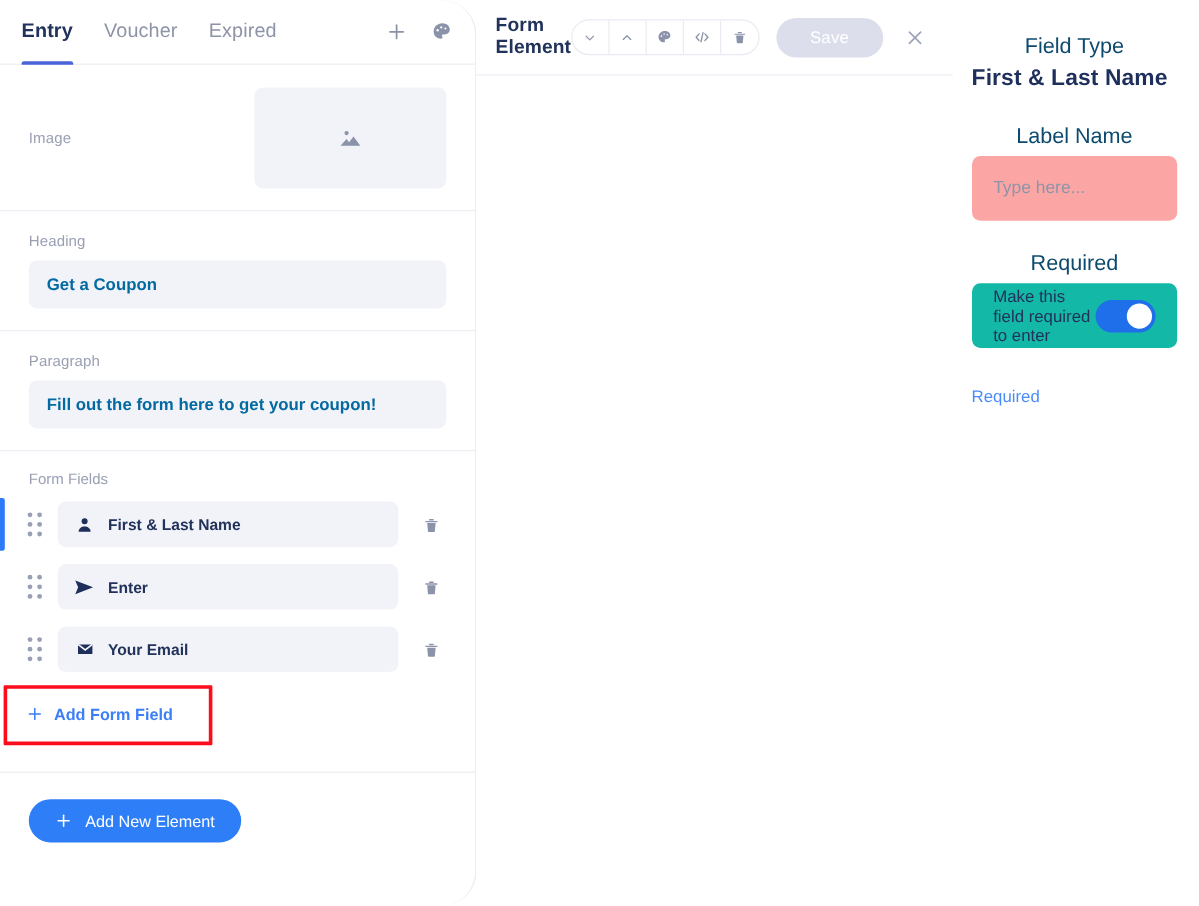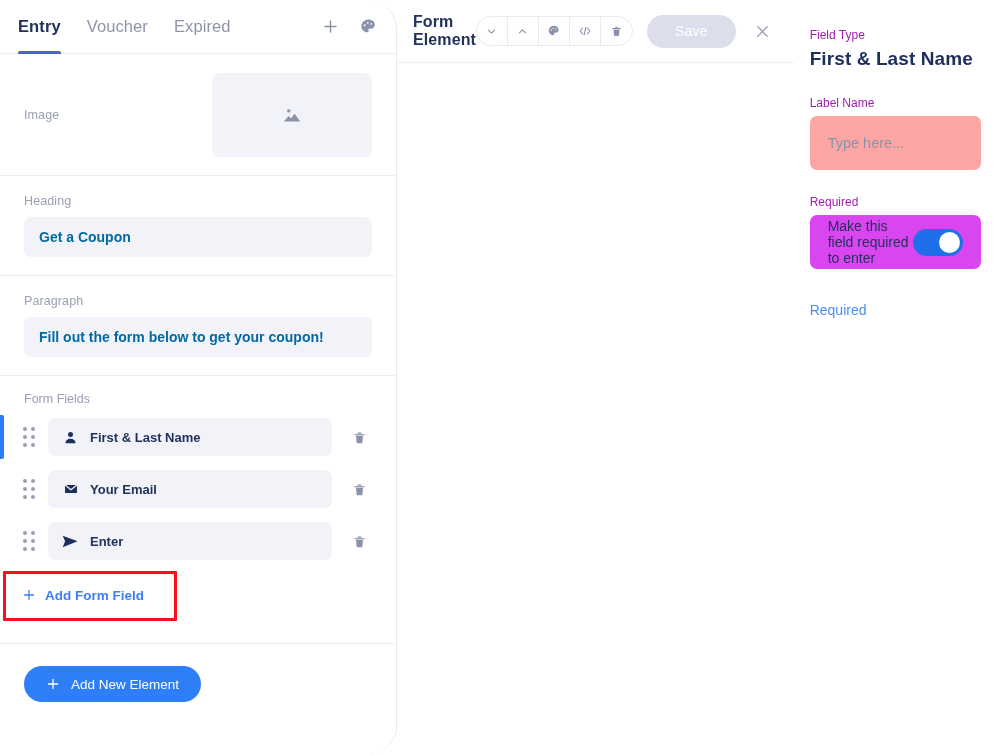--- a/index.html
+++ b/index.html
@@ -139,30 +139,30 @@
   }
   .icon-group-btn:last-child { border-right: none; }
   .btn-save {
     background: #dcdfeb; color: #ffffff; border: none; border-radius: 18px;
     height: 33px; padding: 0 28px; font-size: 14px; font-family: inherit;
     cursor: not-allowed; letter-spacing: .2px;
   }
   .close-btn { width: 26px; height: 26px; display: flex; align-items: center; justify-content: center; color: #9aa2b8; cursor: pointer; }
 
   .right-body { padding: 28px 18px 0 16px; }
-  .panel-label { font-size: 12px; color: #a21caf; margin-bottom: 6px; }
+  .panel-label { font-size: 18px; color: #0c4a6e; margin-bottom: 6px; text-align: center; }
   .field-type-value { font-size: 19px; font-weight: 700; color: #1e2f5c; margin-bottom: 26px; letter-spacing: .1px; }
   .text-input {
     width: 100%; background: #fca5a5; border: none; border-radius: 7px;
     height: 54px; padding: 0 18px; font-size: 14.5px; color: #21325b;
     font-family: inherit; outline: none; margin-bottom: 25px;
   }
   .text-input::placeholder { color: #8e94a8; }
   .toggle-box {
-    background: #d946ef; border-radius: 7px; height: 54px;
+    background: #14b8a6; border-radius: 7px; height: 54px;
     display: flex; align-items: center; justify-content: space-between;
     padding: 0 18px; margin-bottom: 32px;
   }
   .toggle-box-label { font-size: 14px; color: #21325b; }
   .switch {
     width: 50px; height: 27px; border-radius: 14px; background: #1f6feb;
     position: relative; cursor: pointer; flex-shrink: 0;
   }
   .switch .knob {
     position: absolute; top: 3px; right: 3px; width: 21px; height: 21px;
@@ -219,21 +219,21 @@
         </div>
       </div>
 
       <div class="section">
         <div class="section-label">Heading</div>
         <div class="filled-input">Get a Coupon</div>
       </div>
 
       <div class="section">
         <div class="section-label">Paragraph</div>
-        <div class="filled-input">Fill out the form below to get your coupon!</div>
+        <div class="filled-input">Fill out the form here to get your coupon!</div>
       </div>
 
       <div class="fields-section">
         <div class="fields-label">Form Fields</div>
 
         <div class="field-row active">
           <div class="drag-handle">
             <span></span>
               <span></span>
               <span></span>
@@ -263,52 +263,52 @@
           <div class="drag-handle">
             <span></span>
               <span></span>
               <span></span>
               <span></span>
               <span></span>
               <span></span>
           </div>
           <div class="field-chip">
             <span class="field-chip-icon">
+              <svg width="17" height="15" viewBox="0 0 24 20" fill="currentColor">
+                <path d="M1 2l21 7.8L1 18l3.4-8.2z"></path>
+              </svg>
+            </span>
+            <span class="field-chip-label">Enter</span>
+          </div>
+          <div class="field-delete">
+            <svg width="15" height="17" viewBox="0 0 24 24" fill="currentColor">
+              <path d="M4 6.6h16v1.8H4z"></path>
+                <path d="M9 4h6v2H9z"></path>
+              <path d="M6.4 9.2h11.2l-1 11.1c-.05.55-.5.95-1.05.95H8.45c-.55 0-1-.4-1.05-.95z"></path>
+            </svg>
+          </div>
+        </div>
+
+        <div class="field-row">
+          <div class="drag-handle">
+            <span></span>
+              <span></span>
+              <span></span>
+              <span></span>
+              <span></span>
+              <span></span>
+          </div>
+          <div class="field-chip">
+            <span class="field-chip-icon">
               <svg width="16" height="16" viewBox="0 0 24 24" fill="currentColor">
                 <path d="M3 6h18v12H3z"></path>
                   <path d="M3 6l9 7 9-7" fill="none" stroke="#f2f3f8" stroke-width="2"></path>
               </svg>
             </span>
             <span class="field-chip-label">Your Email</span>
-          </div>
-          <div class="field-delete">
-            <svg width="15" height="17" viewBox="0 0 24 24" fill="currentColor">
-              <path d="M4 6.6h16v1.8H4z"></path>
-                <path d="M9 4h6v2H9z"></path>
-              <path d="M6.4 9.2h11.2l-1 11.1c-.05.55-.5.95-1.05.95H8.45c-.55 0-1-.4-1.05-.95z"></path>
-            </svg>
-          </div>
-        </div>
-
-        <div class="field-row">
-          <div class="drag-handle">
-            <span></span>
-              <span></span>
-              <span></span>
-              <span></span>
-              <span></span>
-              <span></span>
-          </div>
-          <div class="field-chip">
-            <span class="field-chip-icon">
-              <svg width="17" height="15" viewBox="0 0 24 20" fill="currentColor">
-                <path d="M1 2l21 7.8L1 18l3.4-8.2z"></path>
-              </svg>
-            </span>
-            <span class="field-chip-label">Enter</span>
           </div>
           <div class="field-delete">
             <svg width="15" height="17" viewBox="0 0 24 24" fill="currentColor">
               <path d="M4 6.6h16v1.8H4z"></path>
                 <path d="M9 4h6v2H9z"></path>
               <path d="M6.4 9.2h11.2l-1 11.1c-.05.55-.5.95-1.05.95H8.45c-.55 0-1-.4-1.05-.95z"></path>
             </svg>
           </div>
         </div>
 

